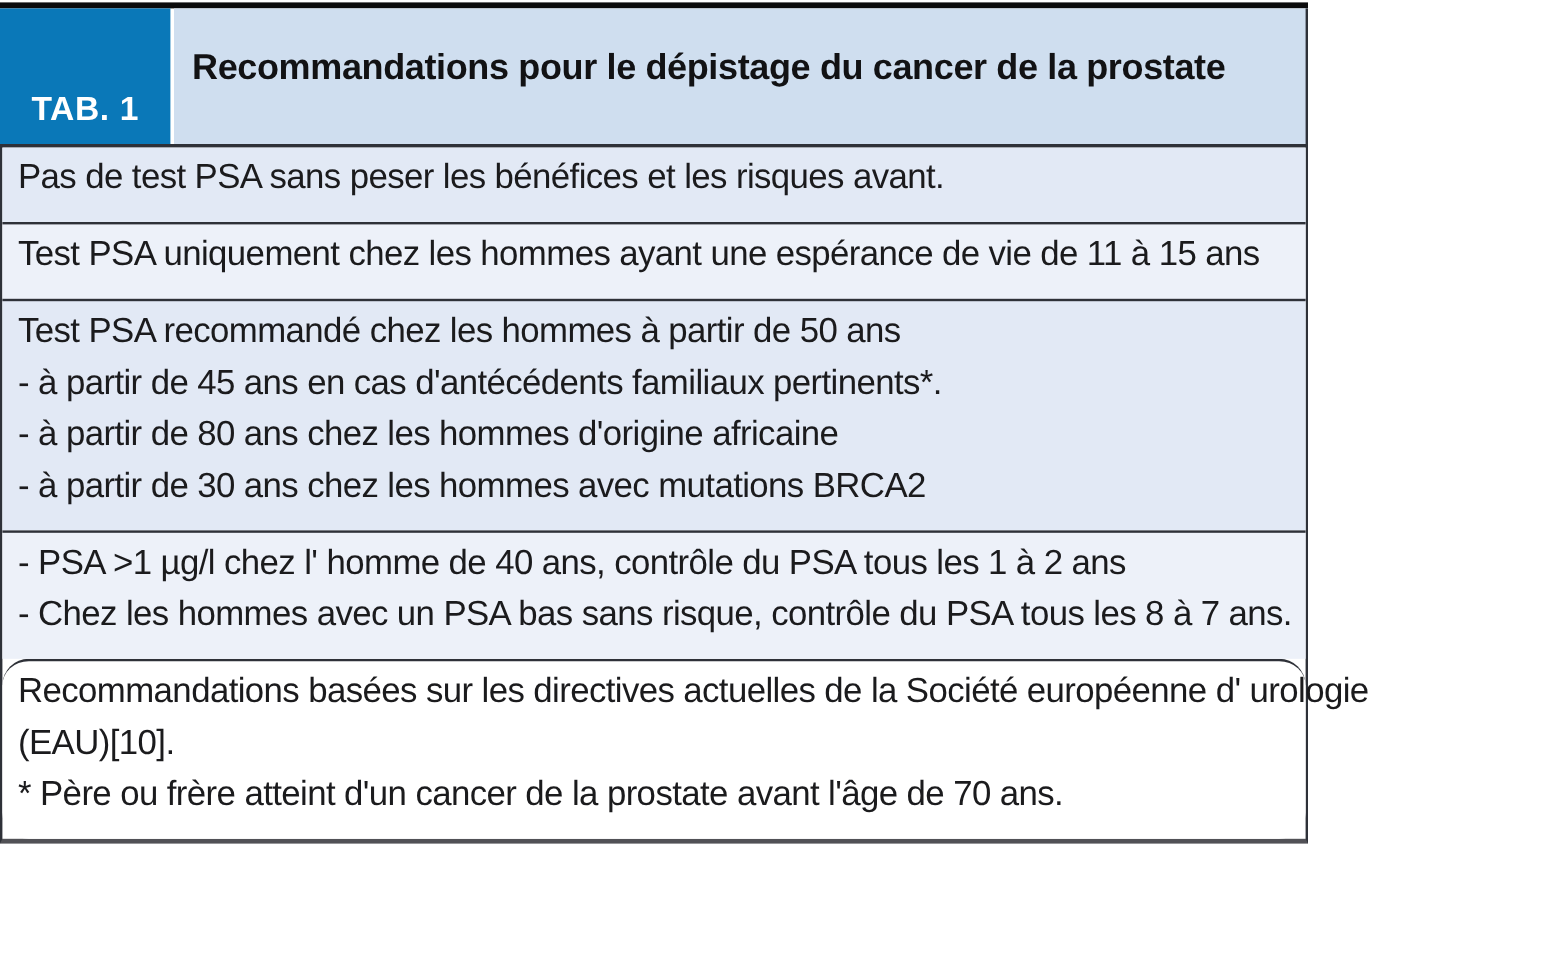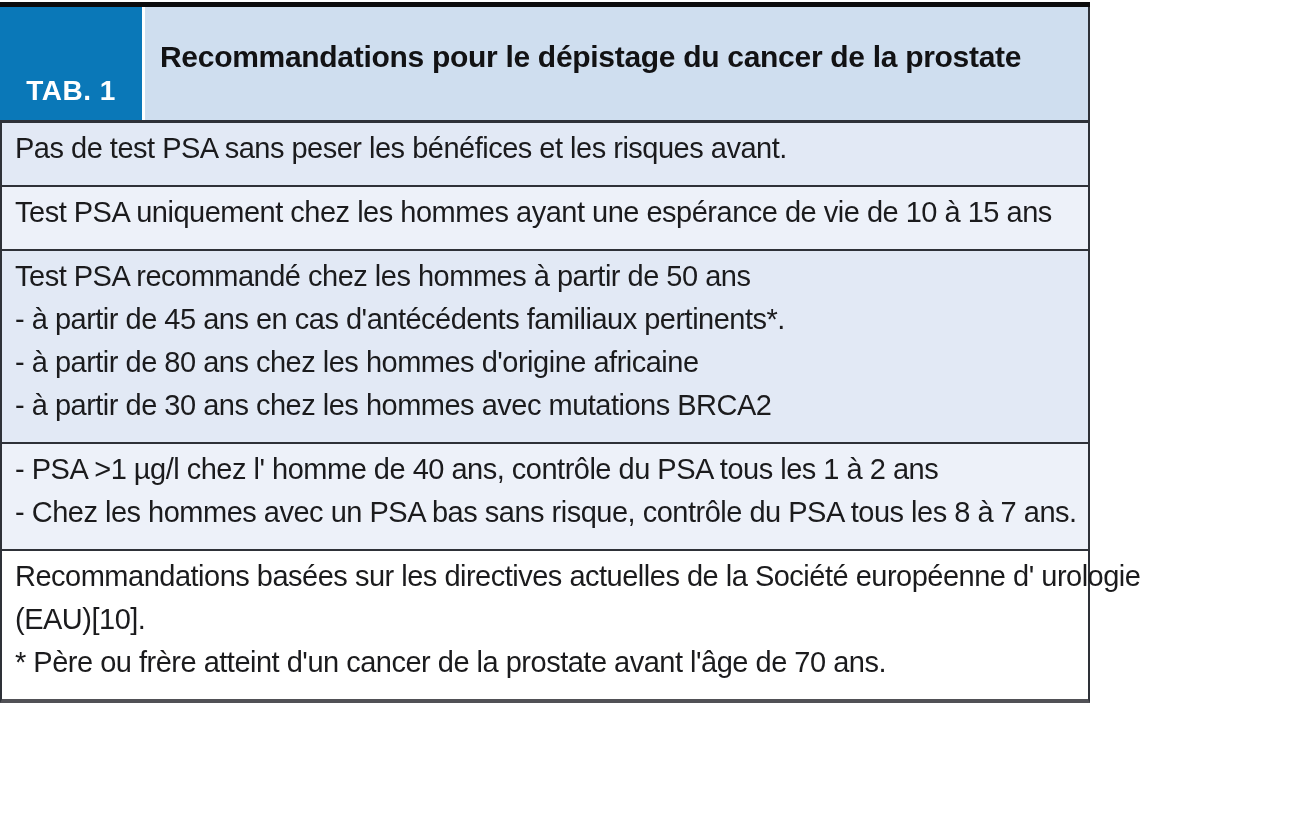--- a/index.html
+++ b/index.html
@@ -34,21 +34,21 @@
   .tbody{
     border-left:2px solid var(--rule-dark);
     border-right:2px solid var(--rule-dark);
     border-top:3px solid var(--rule-dark);
     border-bottom:4px solid var(--rule-bottom);
   }
   .row{padding:4px 12px 15px 13px;}
   .row + .row{border-top:2px solid var(--rule-dark);}
   .row.tint-a{background:var(--row-tint-a);}
   .row.tint-b{background:var(--row-tint-b);}
-  .row.white{background:var(--row-white);}
+  .row.white{background:var(--row-white);border-radius:22px;}
   .line{
     font-size:29px;line-height:43px;color:var(--text);
     letter-spacing:-0.5px;white-space:nowrap;
   }
 </style>
 </head>
 <body>
 
 <div class="figure">
   <div class="top-line"></div>
@@ -60,21 +60,21 @@
     <div class="band">
       <span class="title">Recommandations pour le dépistage du cancer de la prostate</span>
     </div>
   </div>
 
   <div class="tbody">
     <div class="row tint-a">
       <div class="line">Pas de test PSA sans peser les bénéfices et les risques avant.</div>
     </div>
     <div class="row tint-b">
-      <div class="line">Test PSA uniquement chez les hommes ayant une espérance de vie de 10 à 15 ans</div>
+      <div class="line">Test PSA uniquement chez les hommes ayant une espérance de vie de 11 à 15 ans</div>
     </div>
     <div class="row tint-a">
       <div class="line">Test PSA recommandé chez les hommes à partir de 50 ans</div>
       <div class="line">- à partir de 45 ans en cas d'antécédents familiaux pertinents*.</div>
       <div class="line">- à partir de 80 ans chez les hommes d'origine africaine</div>
       <div class="line">- à partir de 30 ans chez les hommes avec mutations BRCA2</div>
     </div>
     <div class="row tint-b">
       <div class="line">- PSA &gt;1 µg/l chez l' homme de 40 ans, contrôle du PSA tous les 1 à 2 ans</div>
       <div class="line">- Chez les hommes avec un PSA bas sans risque, contrôle du PSA tous les 8 à 7 ans.</div>

